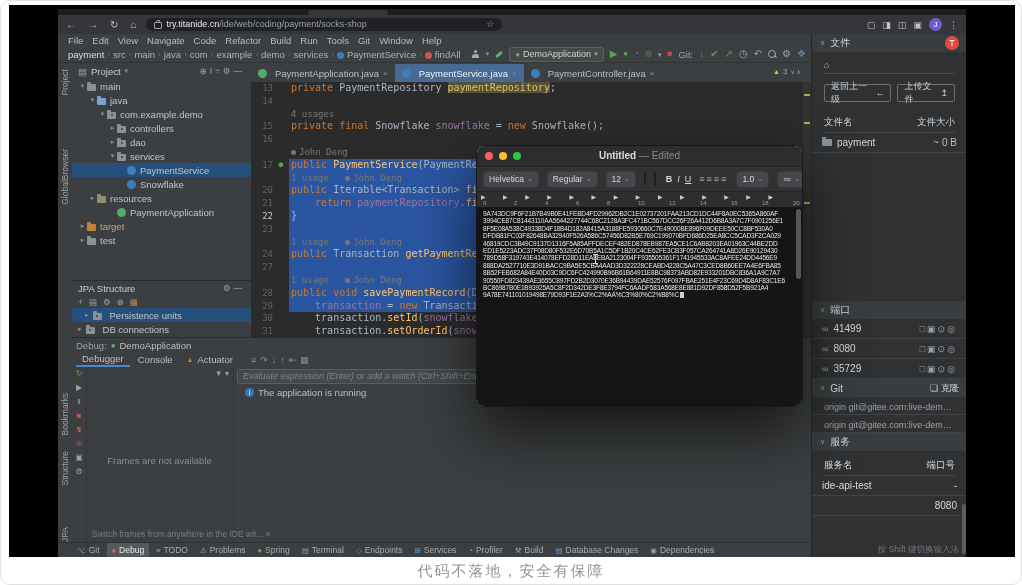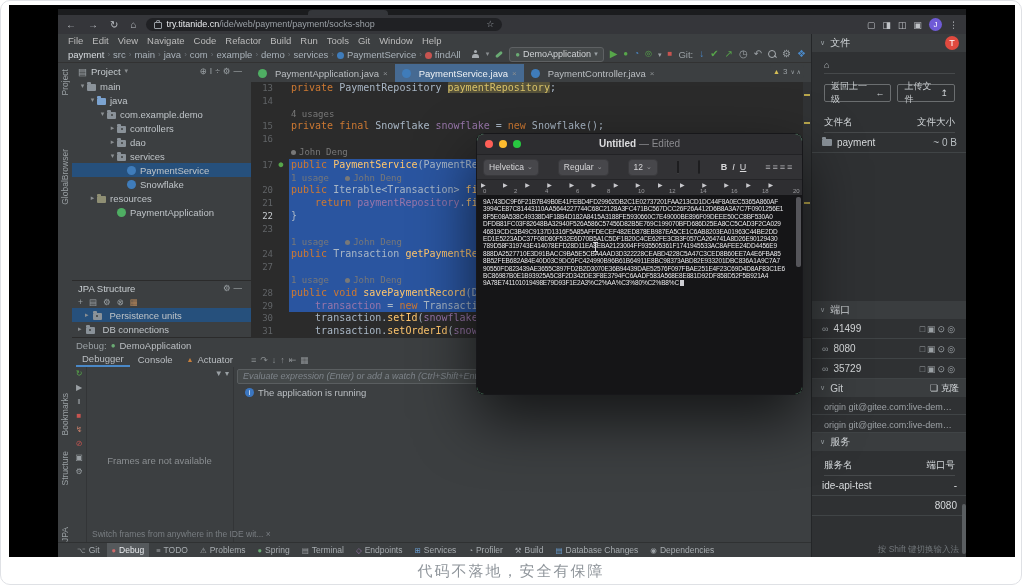--- a/index.html
+++ b/index.html
@@ -130,28 +130,28 @@
   .prow{display:flex;align-items:center;height:19px;padding:0 10px;border-bottom:1px solid #404446;color:#d7dadc;}
   .prow .pic{color:#9aa0a4;margin-right:5px;font-size:9px;}
   .prow .acts{margin-left:auto;color:#9aa0a4;letter-spacing:2px;font-size:9px;}
   .remote{padding:5px 12px 2px 12px;color:#9da2a6;font-size:9px;white-space:nowrap;overflow:hidden;text-overflow:ellipsis;border-bottom:1px solid #404446;margin:0 0 0 0;}
   .fold{display:inline-block;width:10px;height:7px;background:#8a9299;border-radius:1px;position:relative;margin-right:5px;}
   .fold:before{content:"";position:absolute;left:0;top:-2px;width:4px;height:2px;background:#8a9299;border-radius:1px 1px 0 0;}
   .rscroll{position:absolute;right:1px;top:470px;width:4px;height:50px;background:#5a5e61;border-radius:2px;}
   .imehint{position:absolute;right:8px;bottom:1px;font-size:8.5px;color:#72777b;white-space:nowrap;}
 
   
-  .te{position:absolute;left:418px;top:124px;width:325px;height:260px;background:#86efac;border-radius:8px;
+  .te{position:absolute;left:418px;top:136px;width:325px;height:260px;background:#86efac;border-radius:8px;
       box-shadow:0 25px 60px rgba(0,0,0,.65);border:1px solid #17171a;overflow:hidden;z-index:10;}
   .tebar{height:20px;position:relative;background:#2d2d30;border-bottom:1px solid #222225;}
   .lights{position:absolute;left:8px;top:6px;display:flex;gap:6px;}
   .lights i{width:8px;height:8px;border-radius:50%;display:block;}
   .tetitle{text-align:center;line-height:20px;font-size:10px;color:#dcdcde;font-weight:bold;}
   .tetitle .st{color:#8a8a8e;font-weight:normal;}
-  .tetools{height:24px;background:#323235;display:flex;align-items:center;gap:19px;padding:0 6px;border-bottom:1px solid #242427;}
+  .tetools{height:24px;background:#323235;display:flex;align-items:center;gap:8px;padding:0 6px;border-bottom:1px solid #242427;}
   .seg{height:15px;background:#47474b;border:1px solid #39393c;border-radius:4px;color:#d8d8da;font-size:8.5px;
        display:flex;align-items:center;gap:3px;padding:0 5px;}
   .seg .cv{color:#9a9a9e;font-size:7px;}
   .well{width:12px;height:12px;border-radius:3px;border:1px solid #1d1d1f;}
   .biu{color:#d9d9db;font-size:9px;display:flex;gap:5px;margin-left:2px;}
   .aligns{color:#aeaeb2;font-size:9px;letter-spacing:2px;}
   .teruler{height:16px;background:#2e2e31;border-bottom:1px solid #232326;position:relative;color:#9a9a9e;}
   .tabmarks{position:absolute;left:4px;top:1px;font-size:6px;color:#c9c9cd;letter-spacing:17.5px;white-space:nowrap;}
   .rnums{position:absolute;left:6px;top:8px;font-size:6px;white-space:nowrap;}
   .rnums span{display:inline-block;width:31px;}
@@ -176,21 +176,21 @@
       <div class="tabstrip">
           <div class="tab"></div>
         </div>
       <div class="chrome">
         <span class="nav">←</span>
         <span class="nav">→</span>
         <span class="nav">↻</span>
         <span class="nav">⌂</span>
         <div class="omni">
           <span class="lock"></span>
-          <span><b>try.titanide.cn</b><span>/ide/web/payment/payment/socks-shop</span></span>
+          <span><b>try.titanide.cn</b><span>/ide/web/coding/payment/socks-shop</span></span>
           <span style="margin-left:auto">☆</span>
         </div>
         <div class="right">
           <span>▢</span>
           <span>◨</span>
           <span>◫</span>
           <span>▣</span>
           <span class="avatar">J</span>
           <span>⋮</span>
         </div>
@@ -317,20 +317,30 @@
             </div>
             <div class="trow" style="padding-left: 16px;">
               <span class="arr">▸</span>
               <span class="ti folder-res"></span>
               <span class="lbl">resources</span>
             </div>
             <div class="trow" style="padding-left: 36px;">
               <span class="arr"> </span>
               <span class="ti class-main"></span>
               <span class="lbl">PaymentApplication</span>
+            </div>
+            <div class="trow excl" style="padding-left: 6px;">
+              <span class="arr">▸</span>
+              <span class="ti folder-excluded"></span>
+              <span class="lbl">target</span>
+            </div>
+            <div class="trow" style="padding-left: 6px;">
+              <span class="arr">▸</span>
+              <span class="ti folder"></span>
+              <span class="lbl">test</span>
             </div>
           </div>
       </div>
 
       <div class="jpa">
         <div class="panelhead" style="height:14px">
           <span>JPA Structure</span>
           <span class="ph-icons">⚙—</span>
         </div>
         <div class="tools">

